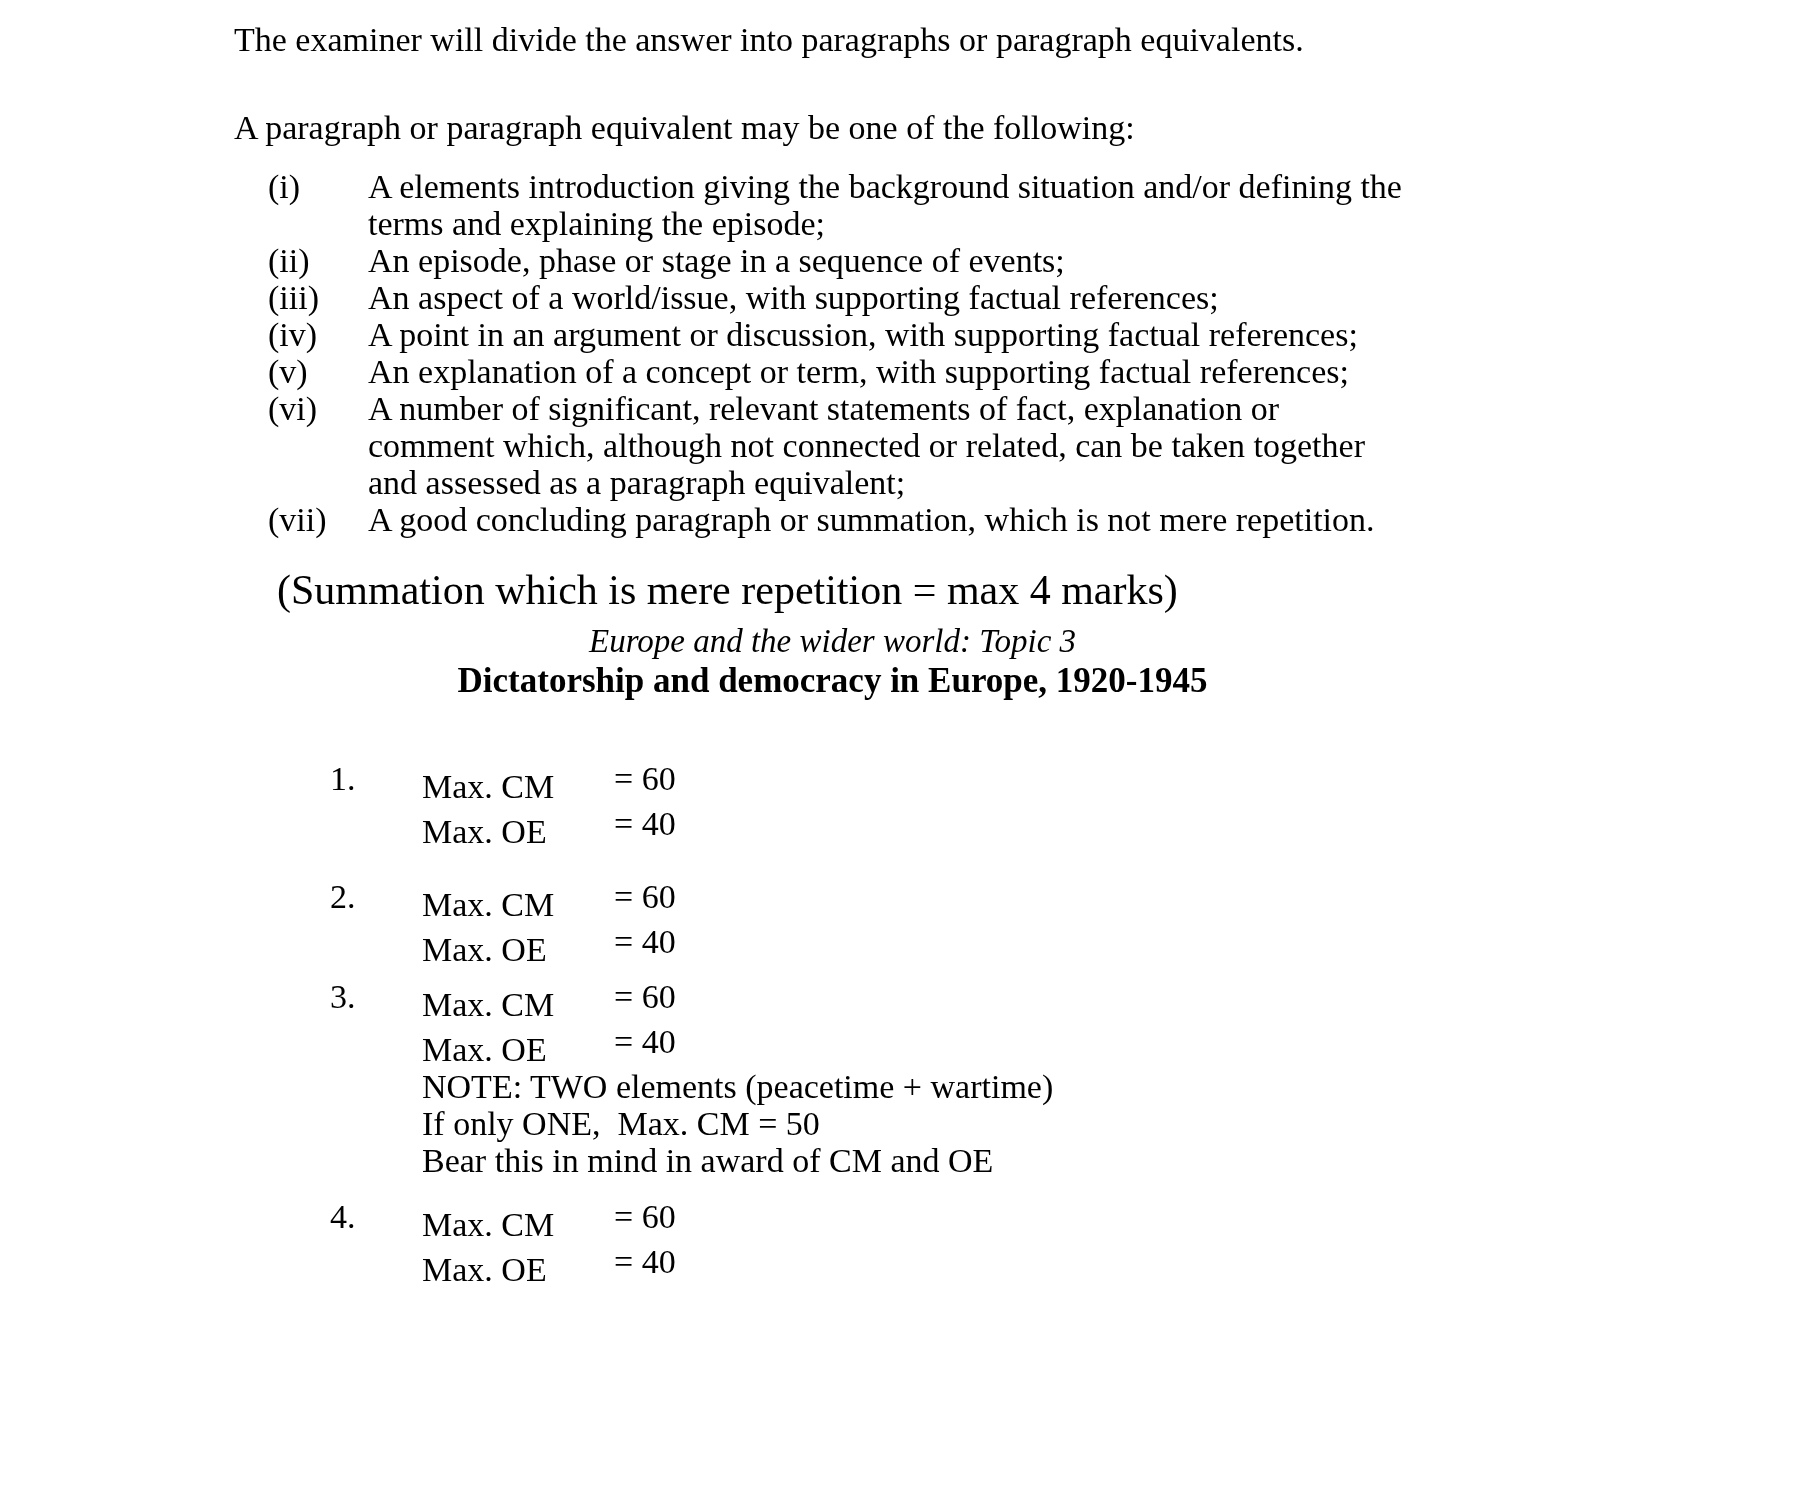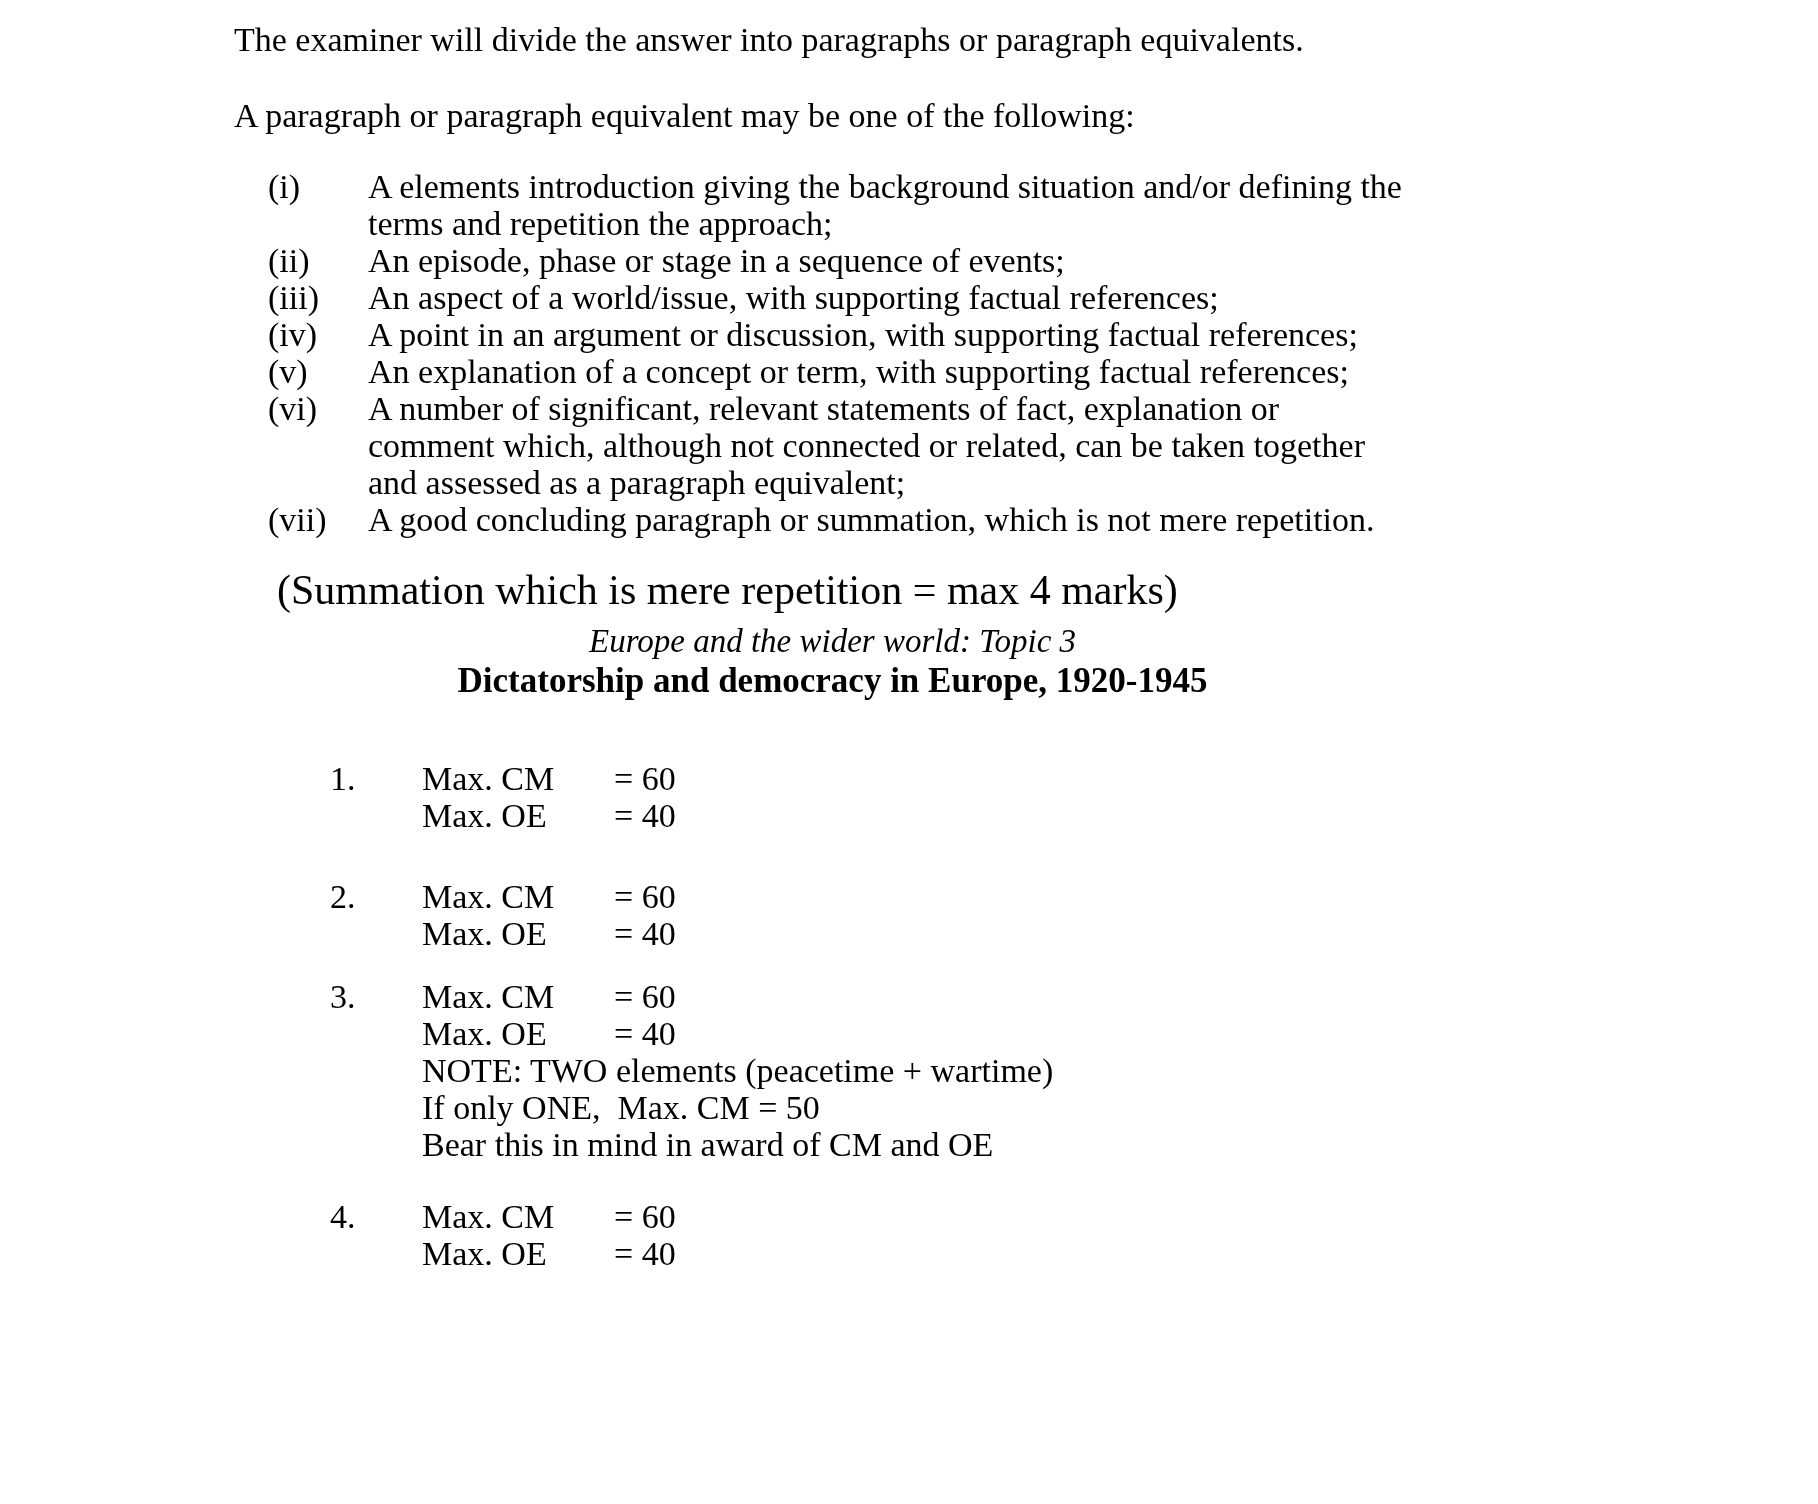--- a/index.html
+++ b/index.html
@@ -27,21 +27,21 @@
 
   
   .para {
     position: absolute;
     font-size: 34px;
     line-height: 44px;
     white-space: pre;
   }
 
   #intro-line-1 { left: 234px; top: 18px; }
-  #intro-line-2 { left: 234px; top: 94px; }
+  #intro-line-2 { left: 234px; top: 106px; }
 
   
   .roman-list {
     position: absolute;
     left: 268px;
     top: 168px;
     width: 1320px;
   }
   .roman-item {
     display: flex;
@@ -103,20 +103,21 @@
     font-size: 34px;
     line-height: 37px;
   }
   .marks-num {
     flex: 0 0 92px;
     white-space: pre;
   }
   .marks-label {
     flex: 0 0 192px;
     white-space: pre;
+    margin-top: 8px;
   }
   .marks-value {
     flex: 0 0 auto;
     white-space: pre;
   }
   .marks-note {
     white-space: pre;
     font-size: 34px;
     line-height: 37px;
   }
@@ -137,21 +138,21 @@
   <div class="para" id="intro-line-1">The examiner will divide the answer into paragraphs or paragraph equivalents.</div>
 
   <div class="para" id="intro-line-2">A paragraph or paragraph equivalent may be one of the following:</div>
 
   <div class="roman-list">
 
     <div class="roman-item">
       <span class="roman-marker">(i)</span>
       <span class="roman-text">
           <span class="l">A elements introduction giving the background situation and/or defining the</span>
-          <span class="l">terms and repetition the approach;</span>
+          <span class="l">terms and explaining the episode;</span>
         </span>
     </div>
 
     <div class="roman-item">
       <span class="roman-marker">(ii)</span>
       <span class="roman-text">
           <span class="l">An episode, phase or stage in a sequence of events;</span>
         </span>
     </div>
 

